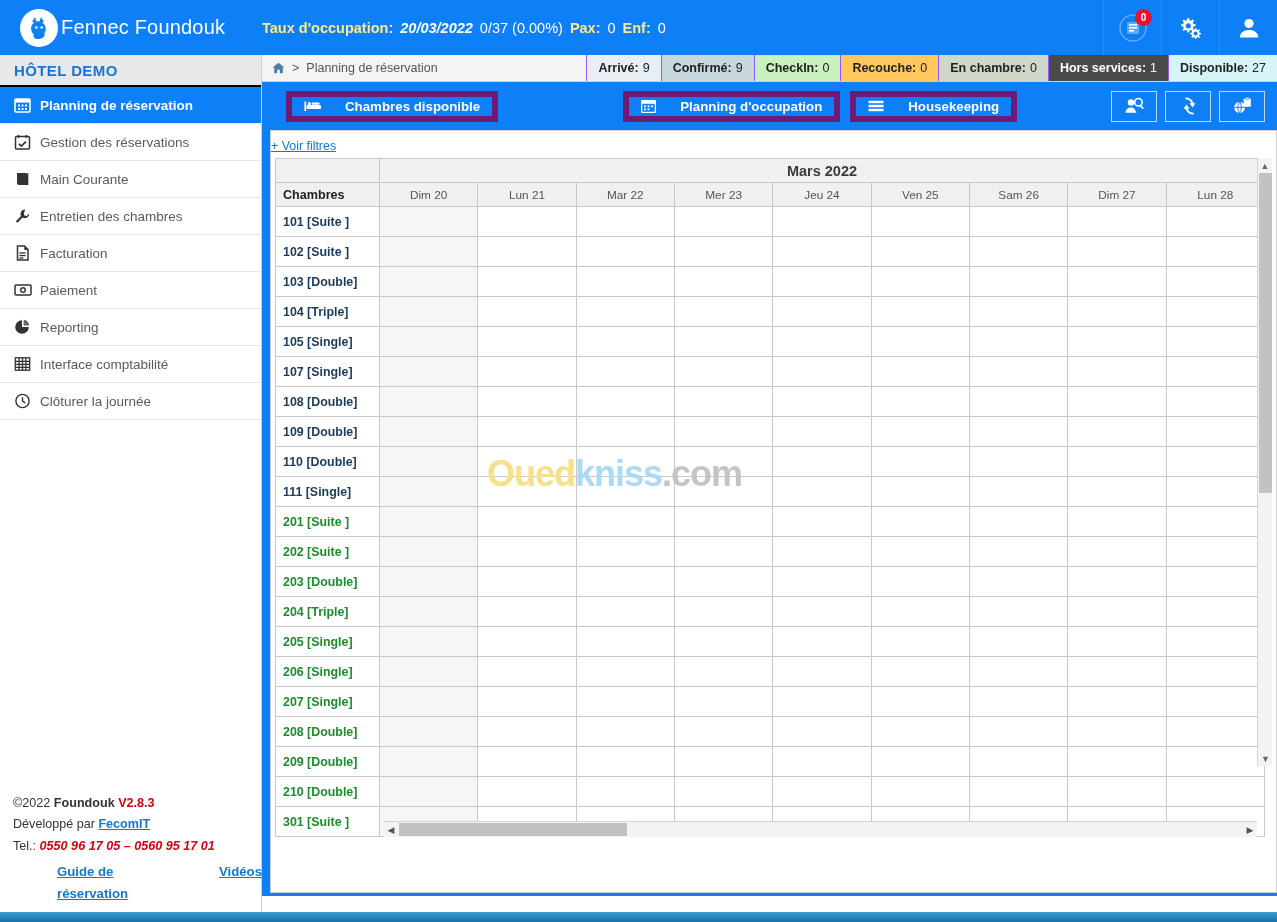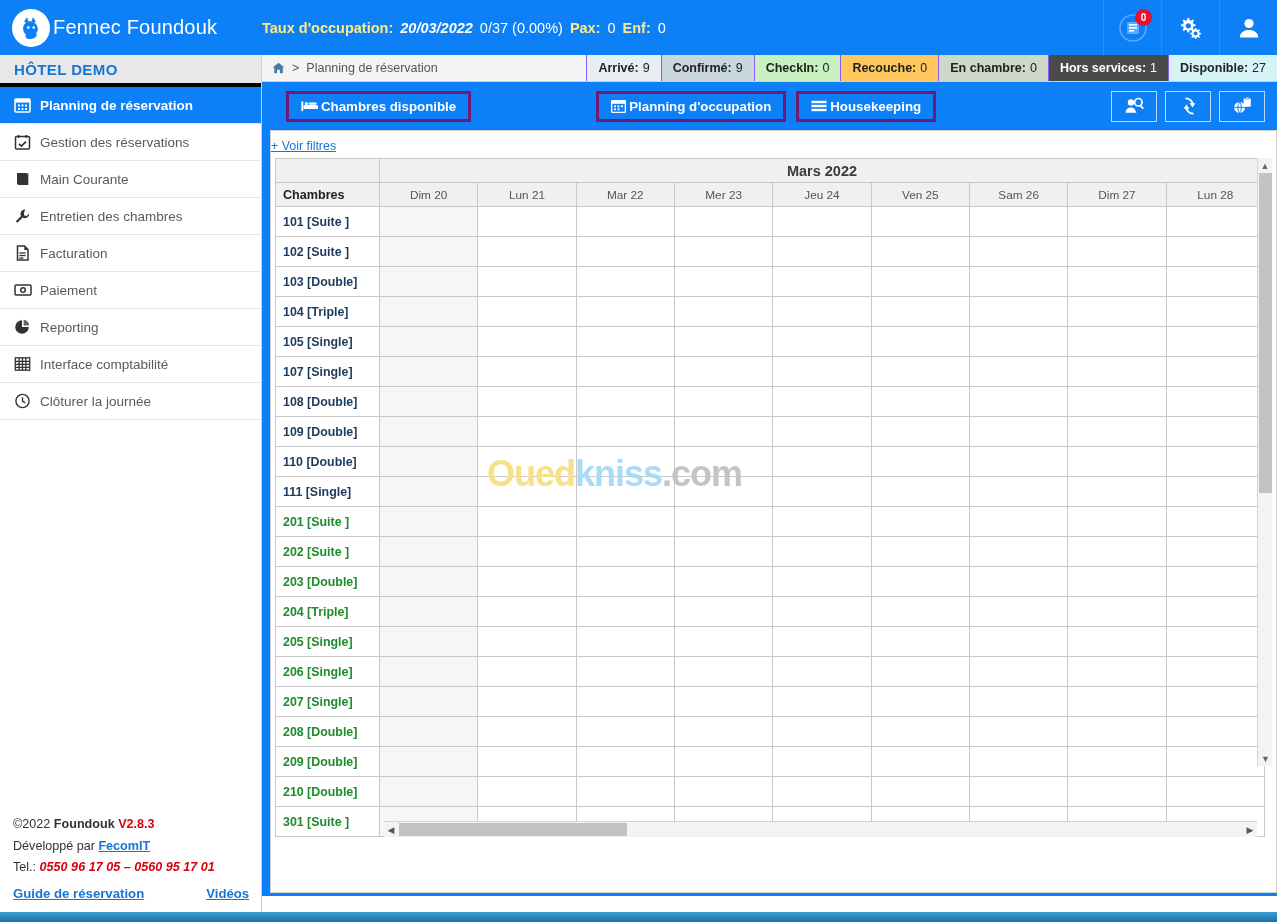--- a/index.html
+++ b/index.html
@@ -11,21 +11,21 @@
   }
 
   
   #topbar {
     position: absolute; top: 0; left: 0; width: 1277px; height: 55px;
     background: #0d7ff7;
     display: flex; align-items: center;
   }
   #brand {
     width: 262px; height: 55px; display: flex; align-items: center;
-    padding-left: 12px; flex-shrink: 0;
+    padding-left: 20px; flex-shrink: 0;
   }
   #logo-circle {
     width: 38px; height: 38px; border-radius: 50%;
     background: #ffffff; display: flex; align-items: center; justify-content: center;
     flex-shrink: 0;
   }
   #brand-text {
     color: #ffffff; font-size: 20px; letter-spacing: .2px; margin-left: 3px;
     white-space: nowrap;
   }
@@ -50,42 +50,42 @@
 
   
   #sidebar {
     position: absolute; top: 55px; left: 0; width: 262px; height: 867px;
     background: #ffffff; border-right: 1px solid #cfcfcf;
   }
   #hotel-name {
     height: 32px; background: #e8e8e8; color: #1676d6;
     font-weight: bold; font-size: 15px; letter-spacing: .4px;
     display: flex; align-items: center; padding-left: 14px;
-    border-bottom: 4px solid #000000;
+    border-bottom: 2px solid #000000;
   }
   .nav-item {
     height: 37px; display: flex; align-items: center;
     border-bottom: 1px solid #e6e6e6;
     color: #5a5a5a; font-size: 13.5px; padding-left: 14px;
   }
   .nav-item.active { background: #0d7ff7; color: #ffffff; font-weight: bold; }
   .nav-ico {
     width: 26px; display: flex; align-items: center; justify-content: flex-start;
     color: #333;
   }
   .nav-item.active .nav-ico { color: #ffffff; }
   #sidebar-footer {
     position: absolute; bottom: 18px; left: 0; width: 262px;
     padding-left: 13px; font-size: 12.6px; color: #333; line-height: 21.5px;
   }
   .ver { color: #d8000c; font-weight: bold; }
   .bold { font-weight: bold; }
   .lnk { color: #1676d6; text-decoration: underline; font-weight: bold; }
   .tel { color: #d8000c; font-weight: bold; font-style: italic; }
-  #footer-links { margin-top: 4px; display: flex; gap: 62px; }
+  #footer-links { margin-top: 4px; display: flex; gap: 62px; margin-left: 44px; }
   #footer-links a { color: #1676d6; text-decoration: underline; font-weight: bold; font-size: 13.2px; }
 
   
   #main { position: absolute; top: 55px; left: 262px; width: 1015px; height: 867px; background: #0d7ff7; }
 
   
   #crumbbar {
     height: 27px; background: #f4f4f4; border-bottom: 1px solid #cfcfcf;
     display: flex; align-items: stretch; font-size: 12.5px;
   }
@@ -97,22 +97,22 @@
     display: flex; align-items: center; justify-content: center; gap: 4px;
     padding: 0 11px; border-left: 1px solid #8b5cf6;
     font-size: 12.5px; color: #222; white-space: nowrap;
   }
   .chip .chip-l { font-weight: bold; }
   .chip .chip-v { font-weight: normal; }
 
   
   #toolbar { height: 48px; display: flex; align-items: center; padding: 0 12px; position: relative; }
   .tb-btn {
-    height: 31px; border: 3px solid #701a75; color: #ffffff; background: transparent;
-    display: flex; align-items: center; gap: 3px; padding: 0 12px;
+    height: 31px; border: 6px solid #701a75; color: #ffffff; background: transparent;
+    display: flex; align-items: center; gap: 24px; padding: 0 12px;
     font-size: 13.3px; font-weight: bold; white-space: nowrap;
   }
   .tb-icon-btn {
     width: 46px; height: 31px; border: 1px solid #b8d9fb; background: transparent;
     display: flex; align-items: center; justify-content: center; color: #fff;
   }
 
   
   #panel {
     position: absolute; top: 75px; left: 8px; width: 1007px; height: 763px;

